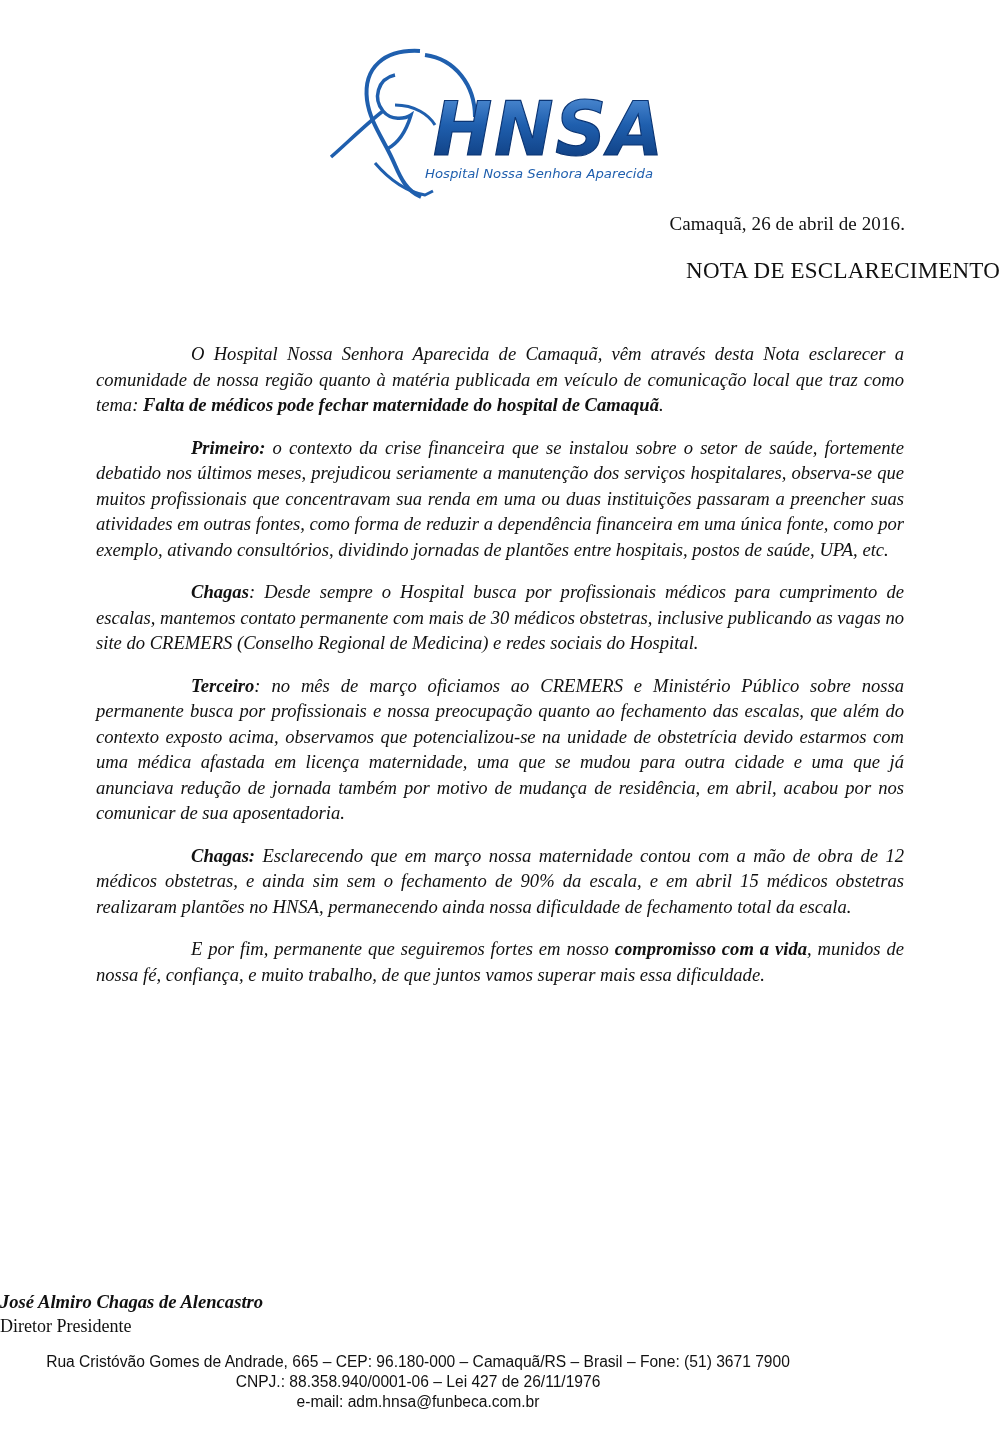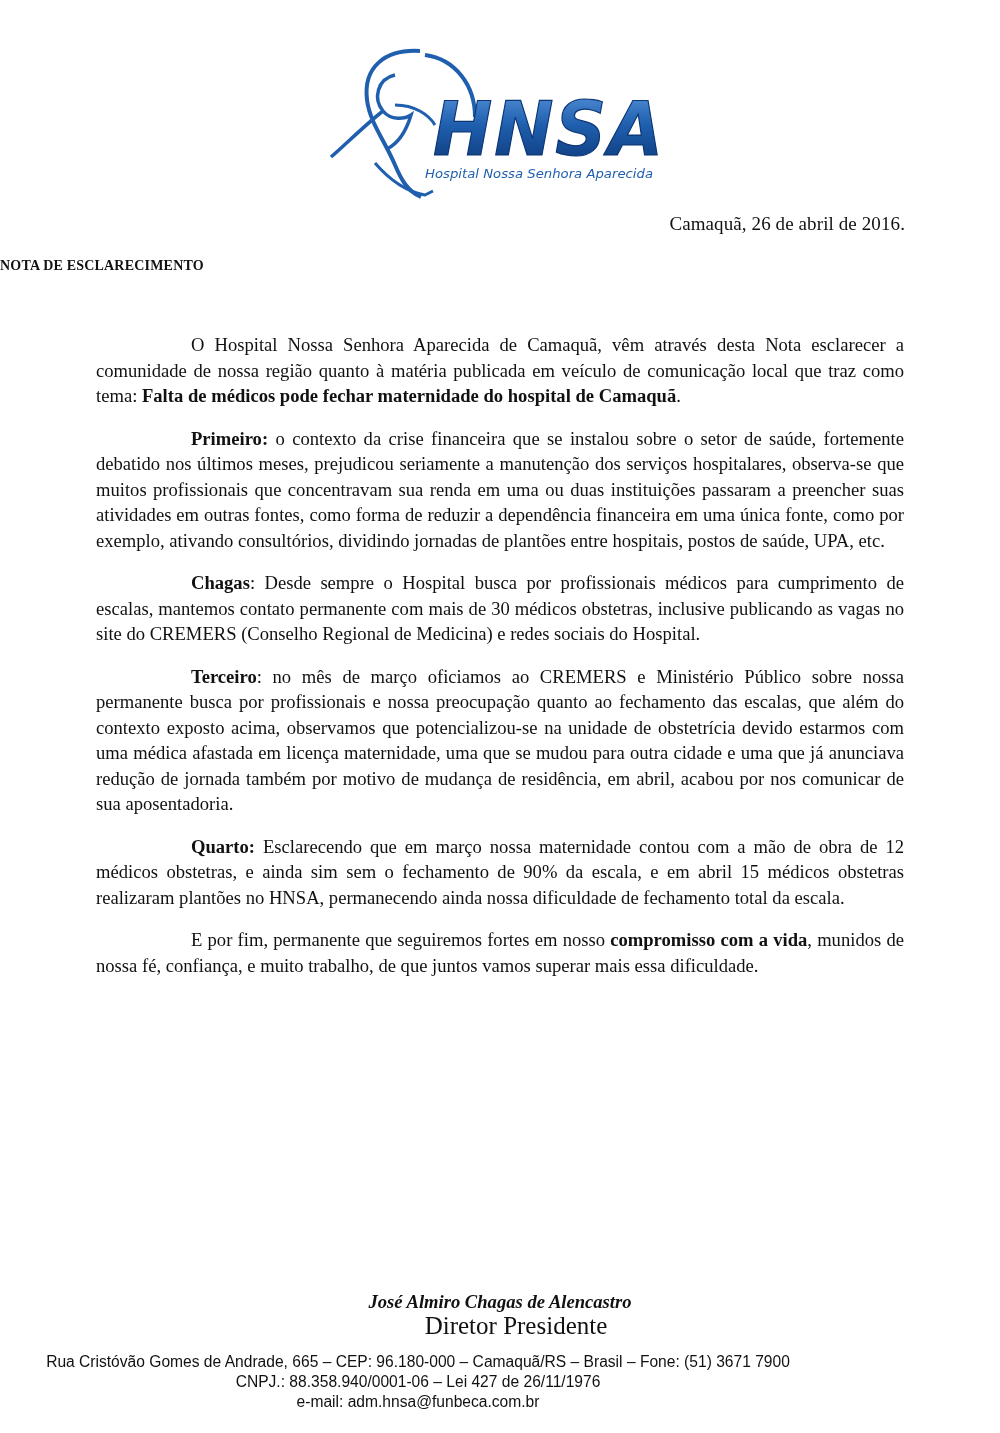--- a/index.html
+++ b/index.html
@@ -36,58 +36,57 @@
       right: 95px;
       top: 213px;
       font-size: 19px;
       letter-spacing: 0.1px;
     }
     .doc-title {
       position: absolute;
       left: 0;
       width: 1000px;
       top: 258px;
-      text-align: left;
-      font-size: 14px;
-      font-weight: bold;
+      text-align: right;
+      font-size: 23px;
+      font-weight: normal;
       letter-spacing: 0.2px;
     }
 
     .body-text {
       position: absolute;
       left: 96px;
       width: 808px;
       top: 324px;
       font-size: 18.6px;
       line-height: 25.5px;
     }
     .body-text p {
-      margin: 8px 0 17px 0;
+      margin: 17px 0 17px 0;
       text-align: justify;
       text-indent: 95px;
+      font-style: italic;
     }
     .body-text b { font-weight: bold; }
 
     .signature {
       position: absolute;
       left: 0;
       width: 1000px;
       top: 1290px;
-      text-align: center;
     }
     .sig-name {
       font-style: italic;
       font-weight: bold;
       font-size: 18.6px;
       line-height: 24px;
     }
     .sig-role {
-      font-size: 25px;
+      font-size: 18px;
       line-height: 24px;
-      padding-left: 32px;
     }
     .footer {
       position: absolute;
       left: 0;
       width: 836px;
       top: 1352px;
       text-align: center;
       font-family: "Liberation Sans", "DejaVu Sans", sans-serif;
       font-size: 15.6px;
       line-height: 20px;
@@ -132,21 +131,21 @@
     <p>
       <b>Primeiro:</b><span> o contexto da crise financeira que se instalou sobre o setor de saúde, fortemente debatido nos últimos meses, prejudicou seriamente a manutenção dos serviços hospitalares, observa-se que muitos profissionais que concentravam sua renda em uma ou duas instituições passaram a preencher suas atividades em outras fontes, como forma de reduzir a dependência financeira em uma única fonte, como por exemplo, ativando consultórios, dividindo jornadas de plantões entre hospitais, postos de saúde, UPA, etc.</span>
     </p>
     <p>
       <b>Chagas</b><span>: Desde sempre o Hospital busca por profissionais médicos para cumprimento de escalas, mantemos contato permanente com mais de 30 médicos obstetras, inclusive publicando as vagas no site do CREMERS (Conselho Regional de Medicina) e redes sociais do Hospital.</span>
     </p>
     <p>
       <b>Terceiro</b><span>: no mês de março oficiamos ao CREMERS e Ministério Público sobre nossa permanente busca por profissionais e nossa preocupação quanto ao fechamento das escalas, que além do contexto exposto acima, observamos que potencializou-se na unidade de obstetrícia devido estarmos com uma médica afastada em licença maternidade, uma que se mudou para outra cidade e uma que já anunciava redução de jornada também por motivo de mudança de residência, em abril, acabou por nos comunicar de sua aposentadoria.</span>
     </p>
     <p>
-      <b>Quarto:</b><span> Esclarecendo que em março nossa maternidade contou com a mão de obra de 12 médicos obstetras, e ainda sim sem o fechamento de 90% da escala, e em abril 15 médicos obstetras realizaram plantões no HNSA, permanecendo ainda nossa dificuldade de fechamento total da escala.</span>
+      <b>Chagas:</b><span> Esclarecendo que em março nossa maternidade contou com a mão de obra de 12 médicos obstetras, e ainda sim sem o fechamento de 90% da escala, e em abril 15 médicos obstetras realizaram plantões no HNSA, permanecendo ainda nossa dificuldade de fechamento total da escala.</span>
     </p>
     <p>
       <span>E por fim, permanente que seguiremos fortes em nosso </span><b>compromisso com a vida</b><span>, munidos de nossa fé, confiança, e muito trabalho, de que juntos vamos superar mais essa dificuldade.</span>
     </p>
   </div>
 
   <div class="signature">
     <div class="sig-name">José Almiro Chagas de Alencastro</div>
     <div class="sig-role">Diretor Presidente</div>
   </div>

